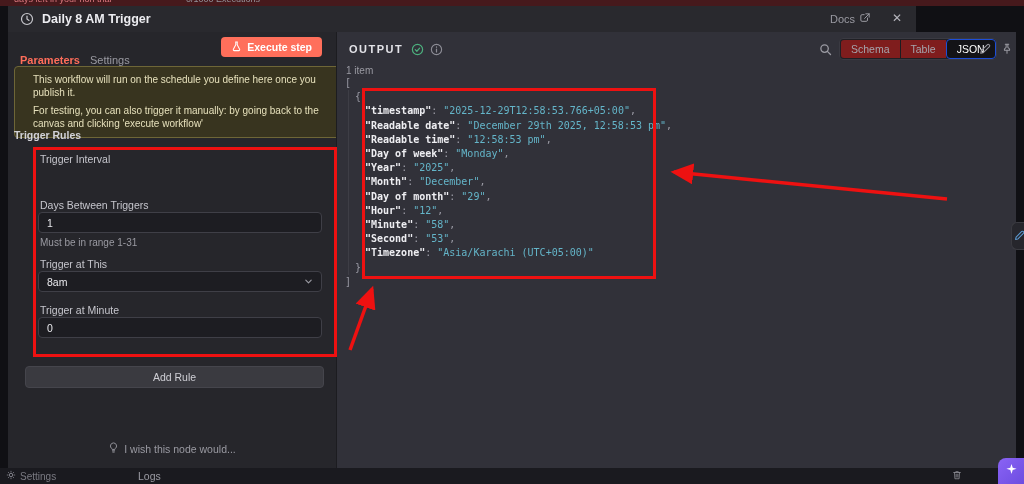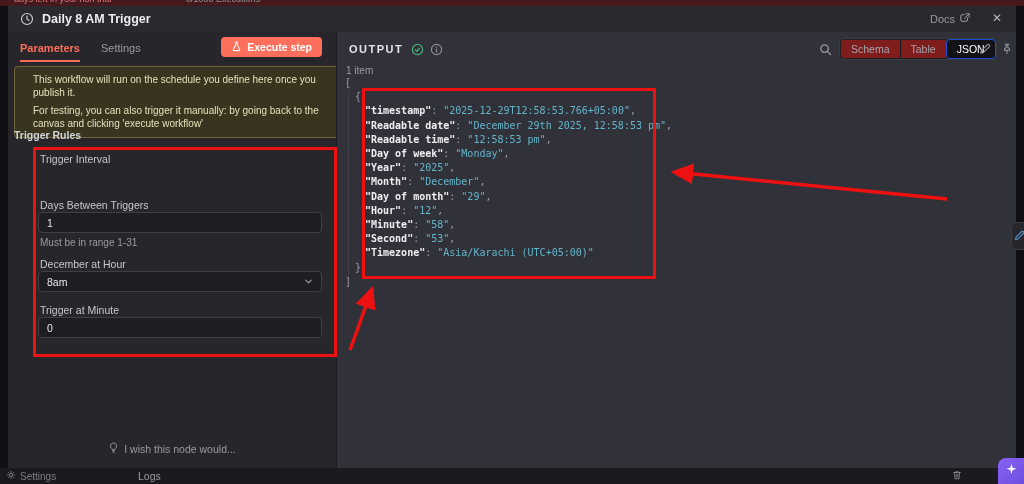--- a/index.html
+++ b/index.html
@@ -6,29 +6,29 @@
   .stage{position:relative;width:1024px;height:484px;background:#101014;overflow:hidden;
          font-family:"Liberation Sans","DejaVu Sans",sans-serif;color:#d6d6dc;}
   .abs{position:absolute;}
 
   
   .trial-bar{left:0;top:0;width:1024px;height:6px;background:#46191c;overflow:hidden;}
   .trial-msg{position:absolute;left:14px;top:-6px;font-size:9px;color:#d9777d;white-space:nowrap;}
   .trial-exec{position:absolute;left:186px;top:-6px;font-size:9px;color:#93939a;white-space:nowrap;}
 
   
-  .modal-header{left:8px;top:6px;width:1008px;height:26px;background:#29292e;border-bottom:1px solid #1a1a1e;}
+  .modal-header{left:8px;top:6px;width:908px;height:26px;background:#29292e;border-bottom:1px solid #1a1a1e;}
   .hdr-clock{position:absolute;left:12px;top:6px;}
   .hdr-title{position:absolute;left:34px;top:6px;font-size:12.5px;font-weight:600;color:#ececf0;}
   .docs-link{position:absolute;right:46px;top:7px;display:flex;align-items:center;gap:5px;font-size:11px;color:#9a9aa2;cursor:pointer;}
   .close-btn{position:absolute;right:14px;top:5px;font-size:12px;color:#b5b5bc;cursor:pointer;}
 
   
   .left-panel{left:8px;top:32px;width:328px;height:436px;background:#26262b;}
-  .tabs{position:absolute;left:12px;top:10px;display:flex;gap:21px;font-size:11px;}
+  .tabs{position:absolute;left:12px;top:22px;display:flex;gap:10px;font-size:11px;}
   .tab{position:relative;color:#9a9aa2;cursor:pointer;padding-bottom:8px;}
   .tab.active{color:#ff6d5a;font-weight:600;}
   .tab.active::after{content:"";position:absolute;left:0;right:0;bottom:0;height:2px;background:#ff6d5a;}
   .execute-btn{position:absolute;right:14px;top:5px;height:20px;padding:0 10px;display:flex;align-items:center;gap:5px;
                background:#ff6f5b;border-radius:4px;color:#fff;font-size:10.5px;font-weight:600;cursor:pointer;}
   .notice{position:absolute;left:6px;top:34px;width:290px;background:#38341f;border:1px solid #6e6637;border-radius:4px;
           padding:7px 18px;font-size:10px;line-height:12.5px;color:#e6e0bb;}
   .notice p{margin:0;}
   .notice p + p{margin-top:6px;}
   .section-label{position:absolute;left:6px;top:97px;font-size:10.5px;font-weight:600;color:#d2d2d8;}
@@ -132,33 +132,36 @@
     </div>
 
     <div class="section-label">Trigger Rules</div>
 
     <span class="fld-label" style="left:32px;top:121px;">Trigger Interval</span>
 
     <span class="fld-label" style="left:32px;top:167px;">Days Between Triggers</span>
     <input class="text-input" style="top: 180px;" value="1">
     <span class="fld-help" style="top:205px;">Must be in range 1-31</span>
 
-    <span class="fld-label" style="left:32px;top:226px;">December at Hour</span>
+    <span class="fld-label" style="left:32px;top:226px;">Trigger at This</span>
     <div class="fake-select" style="top:239px;">
       <span>8am</span>
       <span>
         <svg width="9" height="9" viewBox="0 0 10 10">
             <path d="M2 3.5l3 3 3-3" fill="none" stroke="#9a9aa2" stroke-width="1.3" stroke-linecap="round" stroke-linejoin="round"></path>
           </svg>
       </span>
     </div>
 
     <span class="fld-label" style="left:32px;top:272px;">Trigger at Minute</span>
     <input class="text-input" style="top: 285px;" value="0">
 
+    <div class="add-rule">
+      <span>Add Rule</span>
+    </div>
 
     <div class="wish">
       <span>
         <svg width="11" height="11" viewBox="0 0 12 12">
             <path d="M6 1a3.4 3.4 0 0 1 2 6.1c-.4.3-.6.6-.6 1H4.6c0-.4-.2-.7-.6-1A3.4 3.4 0 0 1 6 1z" fill="none" stroke="#9a9aa2" stroke-width="1"></path>
             <path d="M4.8 9.6h2.4M5.2 11h1.6" stroke="#9a9aa2" stroke-width="1" stroke-linecap="round"></path>
           </svg>
       </span>
       <span>I wish this node would...</span>
     </div>

